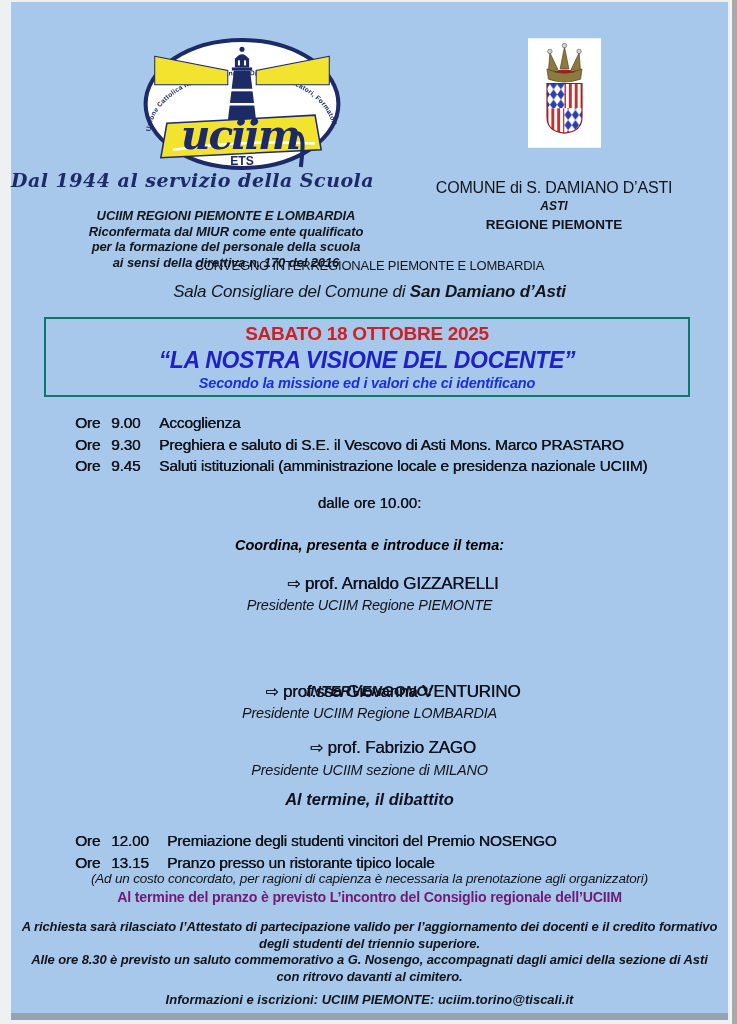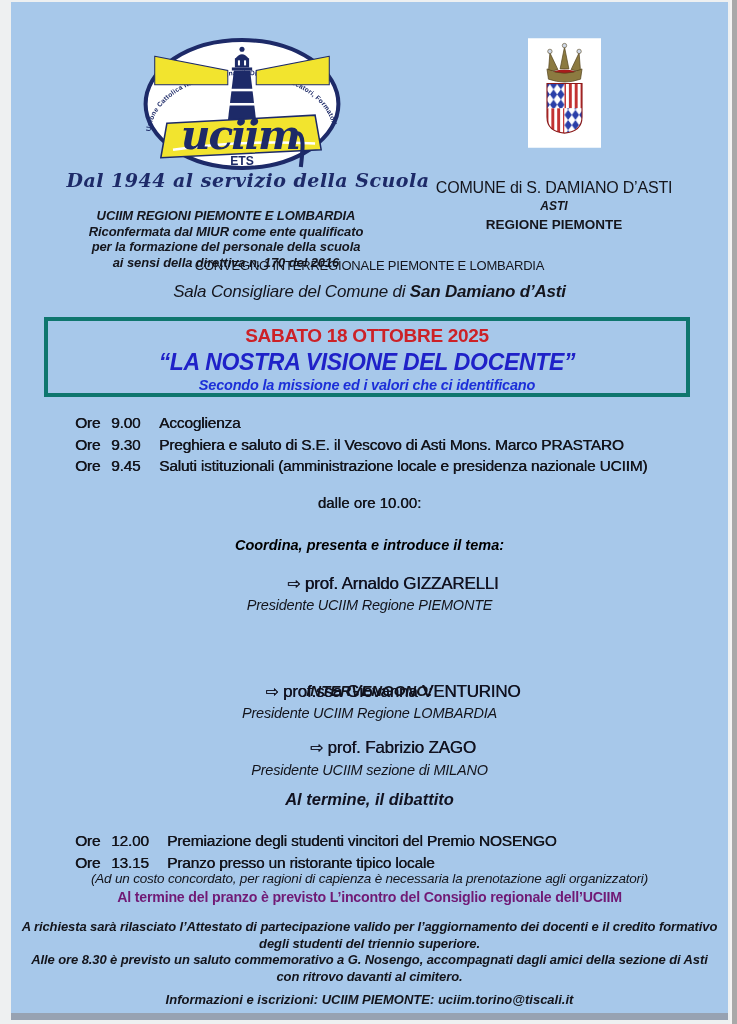--- a/index.html
+++ b/index.html
@@ -9,39 +9,39 @@
   .bottom-edge { position:absolute; left:11px; top:1013px; width:717px; height:7px; background:#97a2b2; }
   .scrollbar { position:absolute; right:0; top:0; width:7px; height:1024px; background:#a9a9a9; border-left:2px solid #f4f4f4; }
 
   .abs { position:absolute; }
   .ctr { text-align:center; }
   .full { left:0; width:717px; }
   .sb { text-shadow:0.4px 0 0 currentColor; } 
 
   
   .uciim-logo { position:absolute; left:118px; top:34px; width:226px; height:137px; }
-  .motto { position:absolute; left:0; top:167px; width:430px; text-align:center;
+  .motto { position:absolute; left:0; top:167px; width:430px; text-align:left;
            font-family:"DejaVu Serif", serif; font-style:italic; font-weight:bold;
-           font-size:19px; color:#1d2a68; letter-spacing:0.5px;padding-left:44px; }
+           font-size:19px; color:#1d2a68; letter-spacing:0.5px; }
   .uciim-lines { position:absolute; left:15px; top:206px; width:400px; text-align:center;
            font-size:13px; font-weight:bold; font-style:italic; color:#15161d; line-height:15.5px; letter-spacing:-0.1px; }
 
   
   .crest { position:absolute; left:517px; top:36px; width:73px; height:110px; }
   .comune { position:absolute; left:388px; top:177px; width:310px; text-align:center; color:#14151c; }
   .comune .l1 { font-size:16px; font-weight:normal; letter-spacing:-0.2px; }
   .comune .l2 { font-size:12px; font-weight:bold; font-style:italic; margin-top:2px; }
   .comune .l3 { font-size:13.5px; font-weight:bold; margin-top:4px; }
 
   .convegno { top:256px; font-size:13px; font-weight:normal; letter-spacing:-0.2px; color:#14151d; }
   .sala { top:280px; font-size:17px; font-style:italic; color:#14151d; letter-spacing:-0.2px; }
   .sala .b { font-weight:bold; }
 
   .banner { position:absolute; left:33px; top:315px; width:646px; height:80px;
-            border:4px solid #0f766e; text-align:center; padding-top:3px; }
+            border:2px solid #0f766e; text-align:center; padding-top:3px; }
   .banner .date { font-size:19px; font-weight:bold; color:#cc2127; letter-spacing:-0.3px; line-height:24px; }
   .banner .btitle { font-size:23px; font-weight:bold; font-style:italic; color:#1f21c8; letter-spacing:-0.3px; line-height:28px; }
   .banner .bsub { font-size:14.5px; font-weight:bold; font-style:italic; color:#1c2fd8; letter-spacing:-0.2px; line-height:19px; }
 
   .sched { position:absolute; left:64px; font-size:15.5px; color:#13141b; letter-spacing:-0.2px; }
   .sched .row { display:flex; line-height:21.5px; }
   .sched .ore { width:36px; }
   .sched .time { width:48px; }
   .sched-pm .time { width:56px; }
   .sched-pm .row { line-height:22px; }

